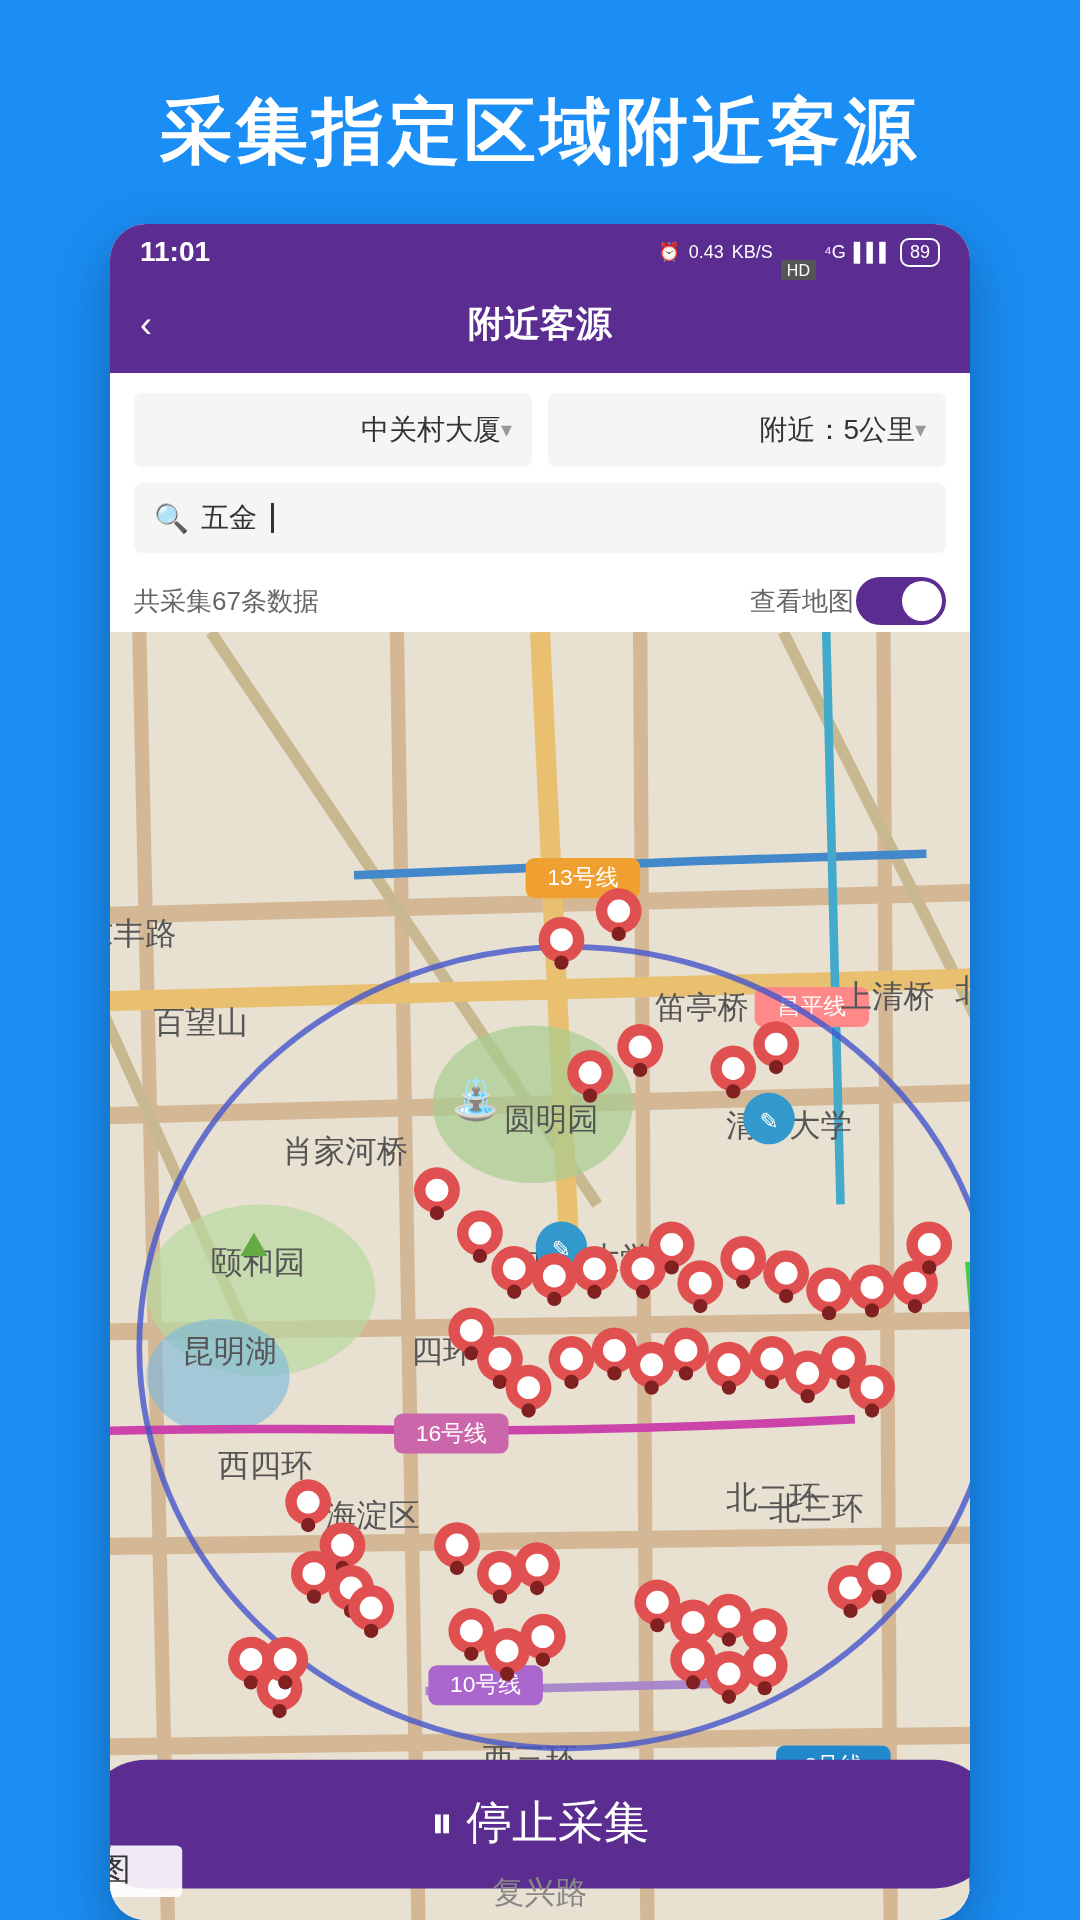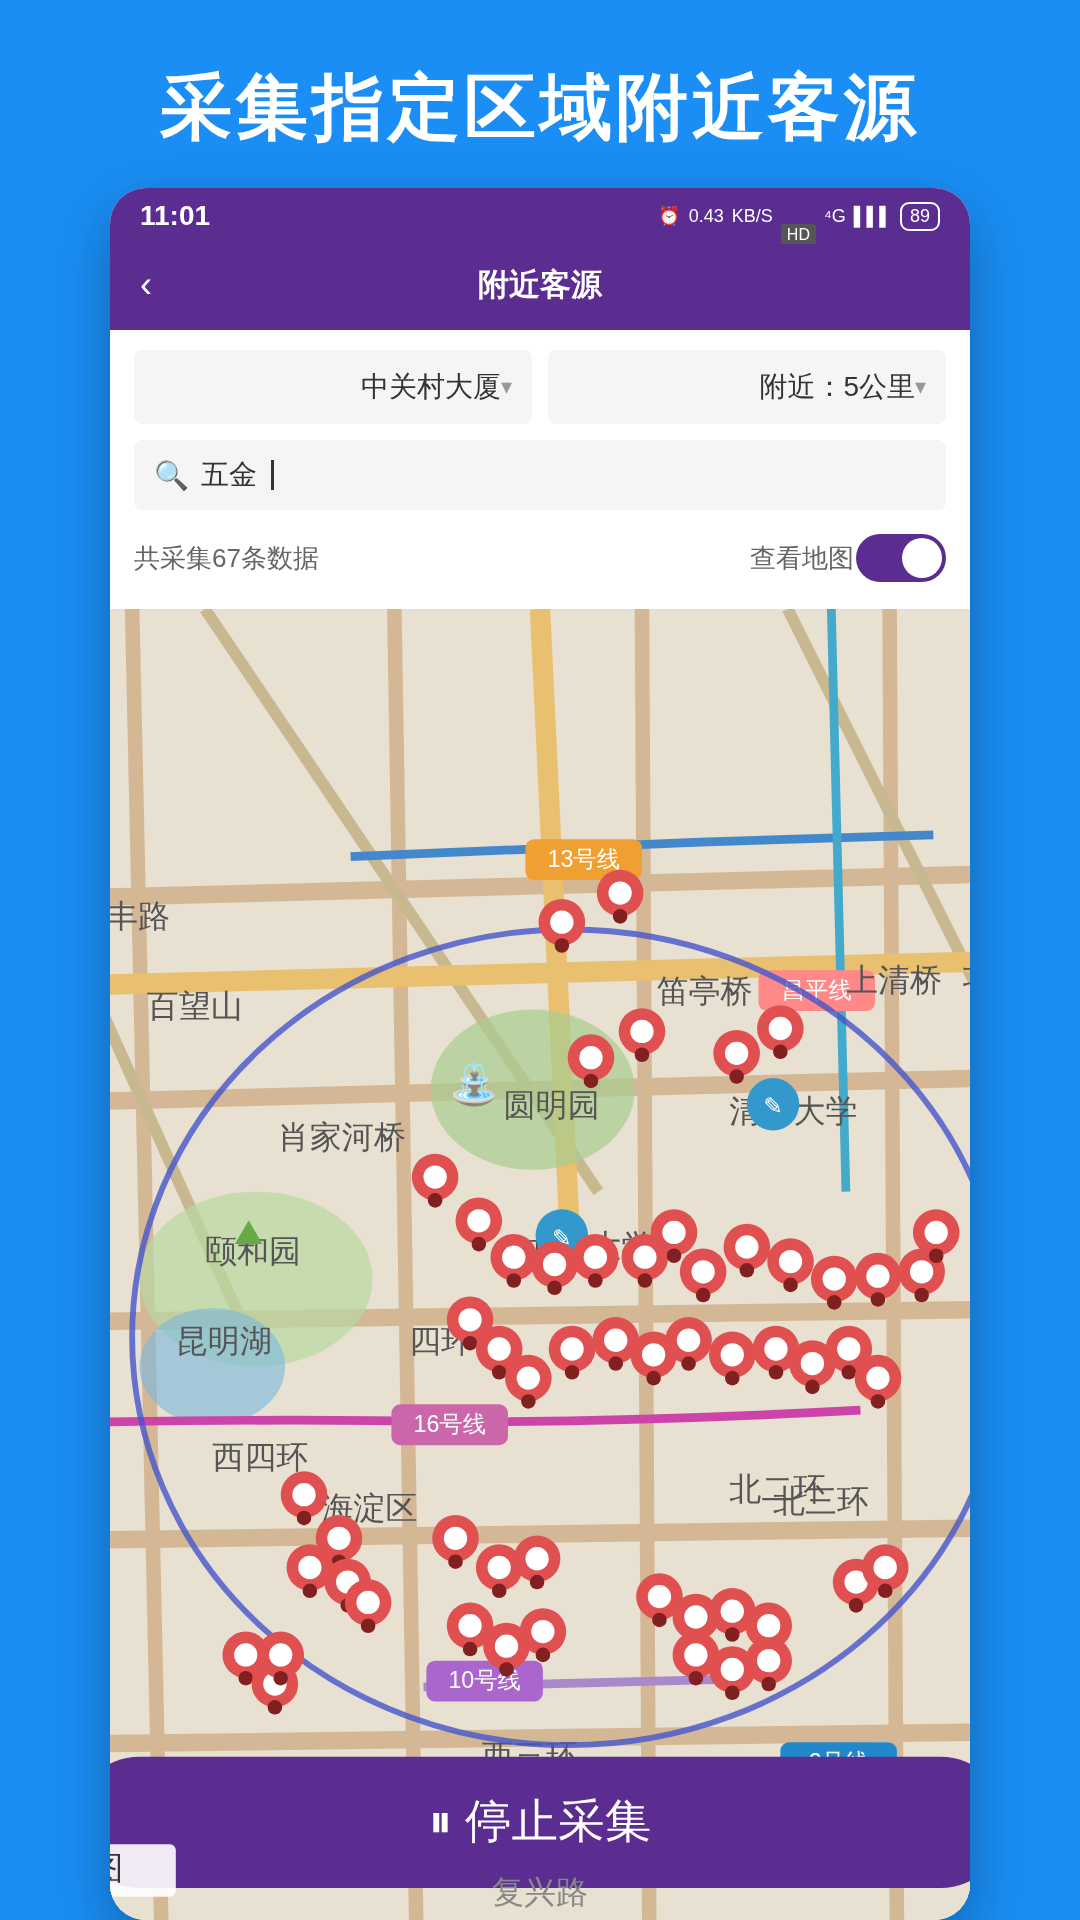--- a/index.html
+++ b/index.html
@@ -10,22 +10,23 @@
       background: #1a8ef5;
       font-family: -apple-system, 'PingFang SC', 'Microsoft YaHei', sans-serif;
       display: flex;
       flex-direction: column;
       align-items: center;
     }
 
     
     .top-title {
       width: 100%;
-      padding: 60px 40px 32px;
+      padding: 60px 40px 44px;
       text-align: center;
+      margin-top: 24px;
     }
     .top-title-text {
       font-size: 72px;
       font-weight: 900;
       color: #fff;
       letter-spacing: 4px;
     }
 
     
     .phone-frame {
@@ -73,21 +74,21 @@
     }
     .back-btn {
       position: absolute;
       left: 30px;
       color: #fff;
       font-size: 36px;
       cursor: pointer;
     }
     .header-title {
       color: #fff;
-      font-size: 31px;
+      font-size: 36px;
       font-weight: 600;
     }
 
     
     .content-area {
       background: #fff;
       flex: 1;
       display: flex;
       flex-direction: column;
     }
@@ -139,21 +140,21 @@
       display: inline-block;
       width: 3px;
       height: 30px;
       background: #333;
       margin-left: 2px;
       vertical-align: middle;
     }
 
     
     .stats-row {
-      padding: 8px 24px 27px;
+      padding: 8px 24px 7px;
       display: flex;
       align-items: center;
       justify-content: space-between;
     }
     .stats-text {
       font-size: 26px;
       color: #666;
     }
     .map-toggle-area {
       display: flex;

